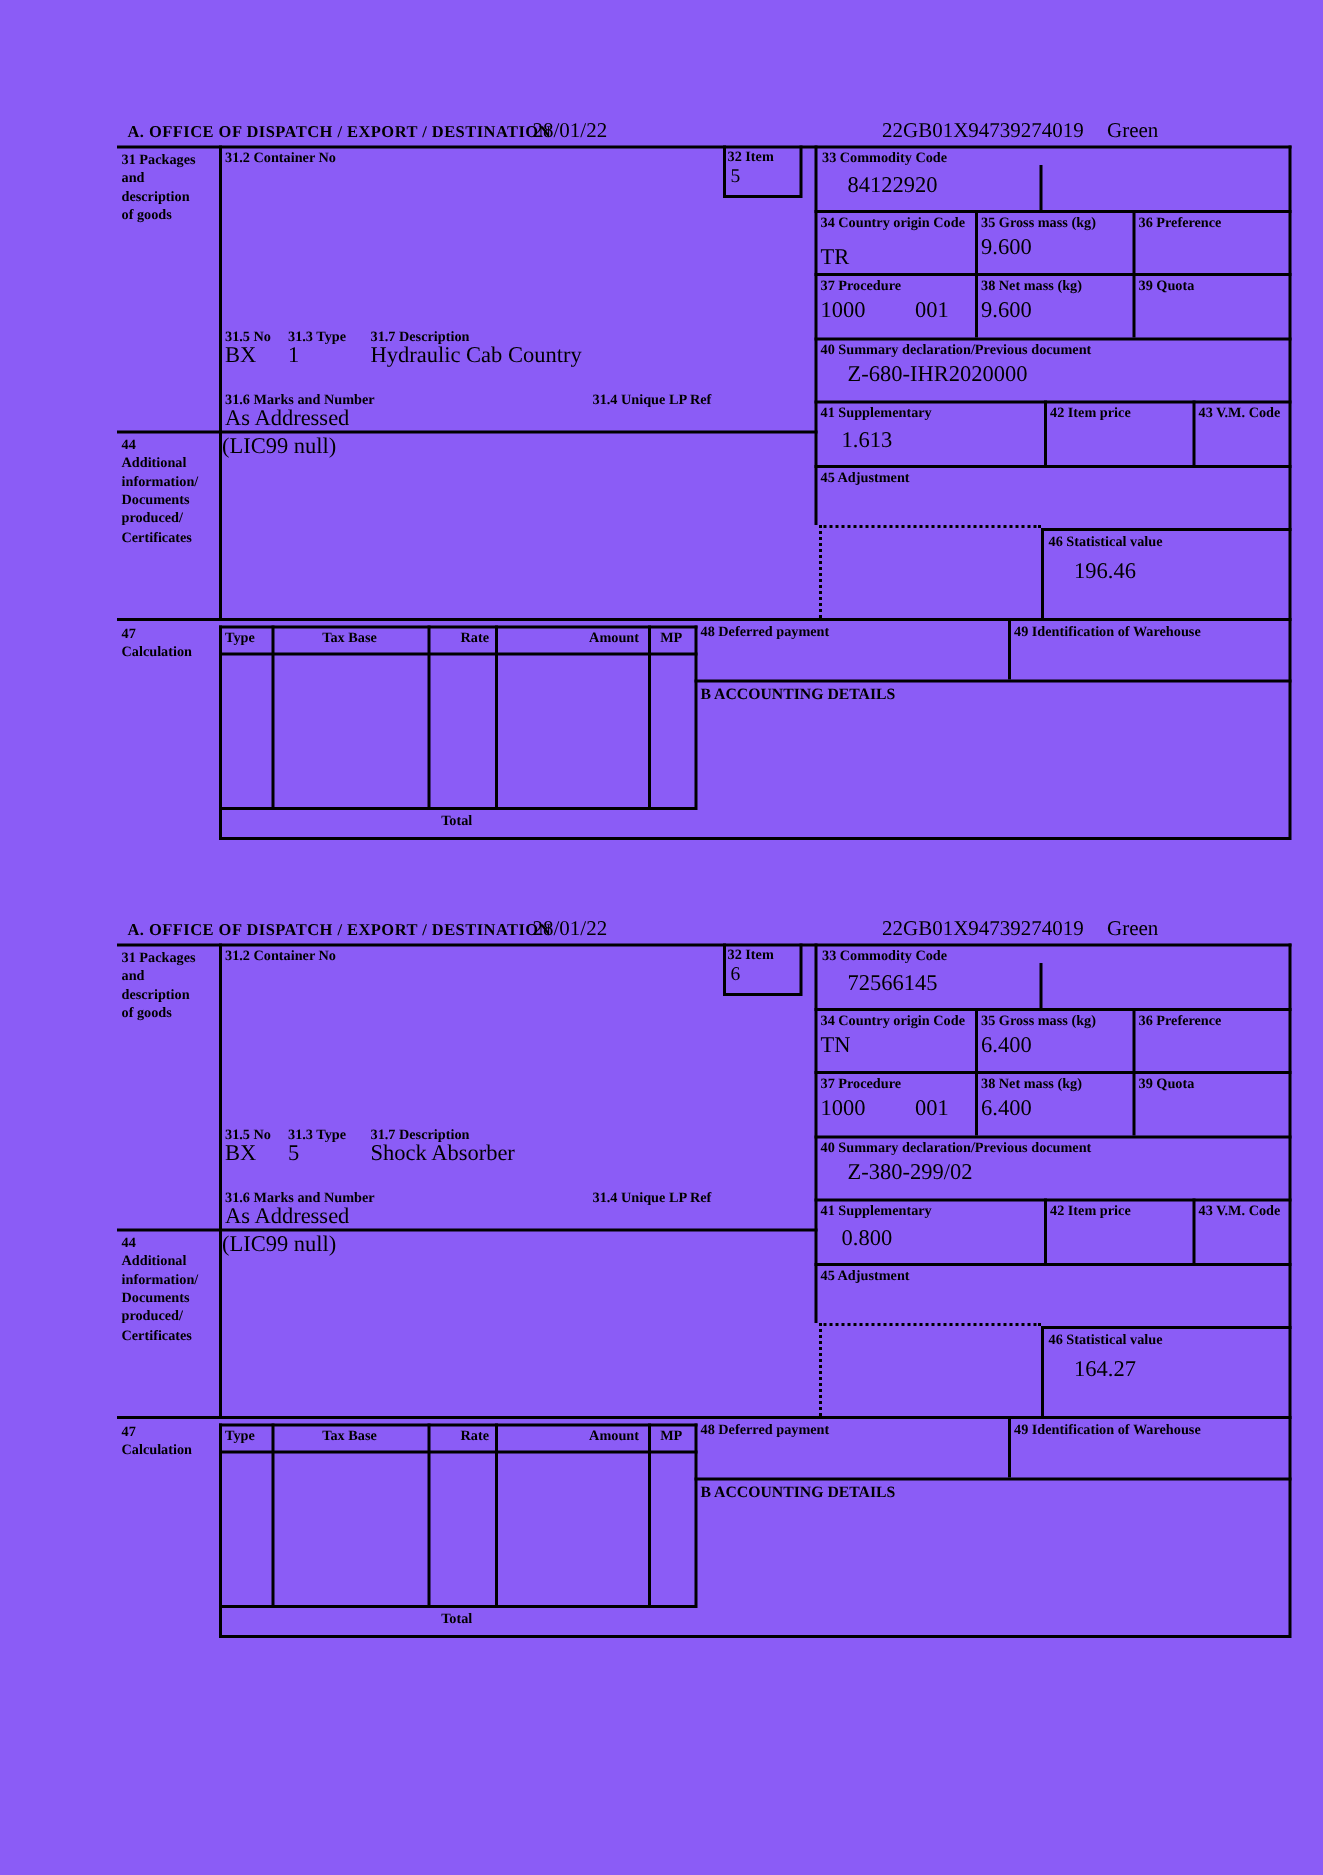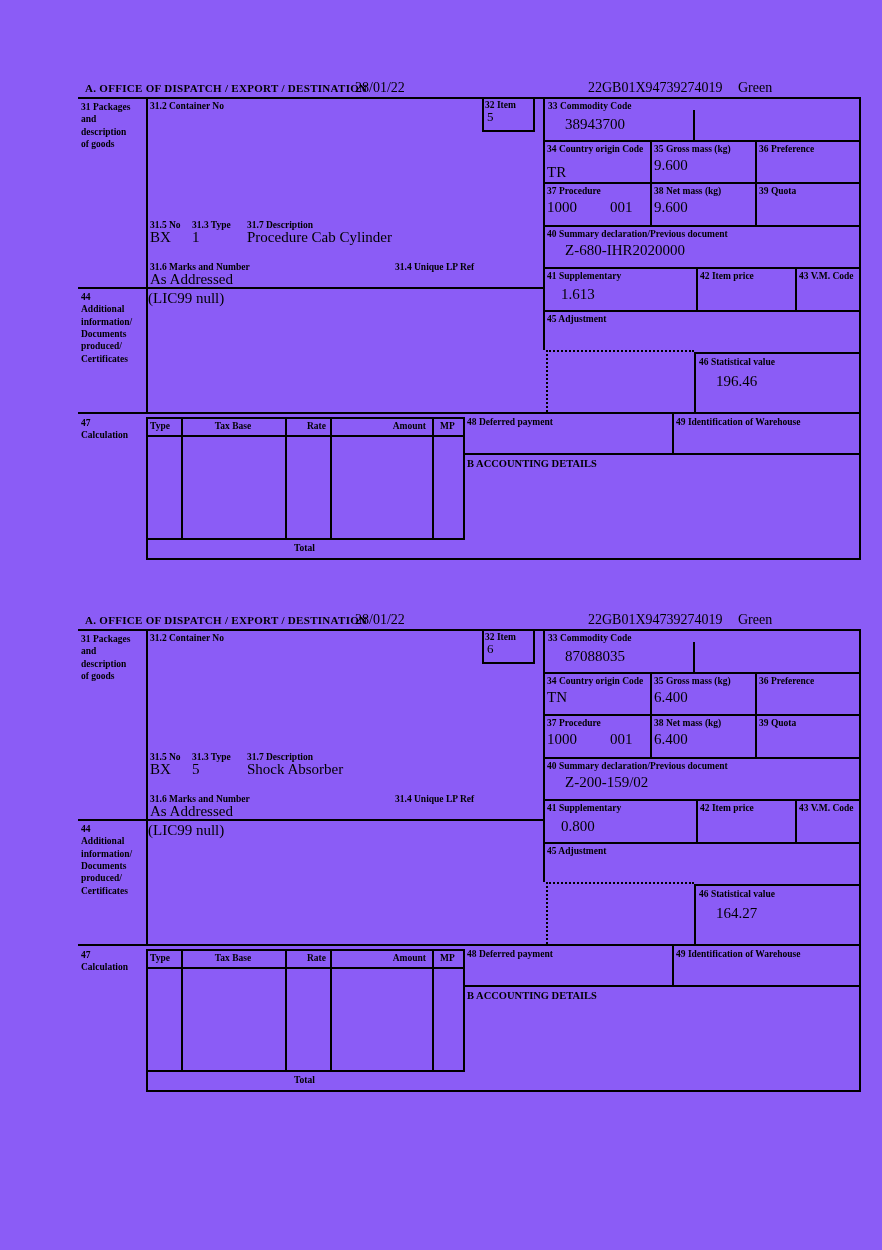--- a/index.html
+++ b/index.html
@@ -82,29 +82,29 @@
 
   <div class="lbl" style="left:72px;top:20px;">31.2 Container No</div>
   <div class="lbl" style="left:407px;top:19px;">32 Item</div>
   <div class="val sm" style="left:409px;top:30px;">5</div>
 
   <div class="lbl" style="left:72px;top:139px;">31.5 No</div>
   <div class="lbl" style="left:114px;top:139px;">31.3 Type</div>
   <div class="lbl" style="left:169px;top:139px;">31.7 Description</div>
   <div class="val" style="left:72px;top:149px;">BX</div>
   <div class="val" style="left:114px;top:149px;">1</div>
-  <div class="val" style="left:169px;top:149px;">Procedure Cab Cylinder</div>
+  <div class="val" style="left:169px;top:149px;">Hydraulic Cab Country</div>
 
   <div class="lbl" style="left:72px;top:181px;">31.6 Marks and Number</div>
   <div class="lbl" style="left:317px;top:181px;">31.4 Unique LP Ref</div>
   <div class="val" style="left:72px;top:191px;">As Addressed</div>
   <div class="val" style="left:70px;top:210px;">(LIC99 null)</div>
 
   <div class="lbl" style="left:470px;top:20px;">33 Commodity Code</div>
-  <div class="val" style="left:487px;top:36px;">38943700</div>
+  <div class="val" style="left:487px;top:36px;">84122920</div>
 
   <div class="lbl" style="left:469px;top:63px;">34 Country origin Code</div>
   <div class="val" style="left:469px;top:84px;">TR</div>
   <div class="lbl" style="left:576px;top:63px;">35 Gross mass (kg)</div>
   <div class="val" style="left:576px;top:77px;">9.600</div>
   <div class="lbl" style="left:681px;top:63px;">36 Preference</div>
 
   <div class="lbl" style="left:469px;top:105px;">37 Procedure</div>
   <div class="val" style="left:469px;top:119px;">1000</div>
   <div class="val" style="left:532px;top:119px;">001</div>
@@ -204,37 +204,37 @@
   <div class="val" style="left:72px;top:149px;">BX</div>
   <div class="val" style="left:114px;top:149px;">5</div>
   <div class="val" style="left:169px;top:149px;">Shock Absorber</div>
 
   <div class="lbl" style="left:72px;top:181px;">31.6 Marks and Number</div>
   <div class="lbl" style="left:317px;top:181px;">31.4 Unique LP Ref</div>
   <div class="val" style="left:72px;top:191px;">As Addressed</div>
   <div class="val" style="left:70px;top:210px;">(LIC99 null)</div>
 
   <div class="lbl" style="left:470px;top:20px;">33 Commodity Code</div>
-  <div class="val" style="left:487px;top:36px;">87088035</div>
+  <div class="val" style="left:487px;top:36px;">72566145</div>
 
   <div class="lbl" style="left:469px;top:63px;">34 Country origin Code</div>
   <div class="val" style="left:469px;top:77px;">TN</div>
   <div class="lbl" style="left:576px;top:63px;">35 Gross mass (kg)</div>
   <div class="val" style="left:576px;top:77px;">6.400</div>
   <div class="lbl" style="left:681px;top:63px;">36 Preference</div>
 
   <div class="lbl" style="left:469px;top:105px;">37 Procedure</div>
   <div class="val" style="left:469px;top:119px;">1000</div>
   <div class="val" style="left:532px;top:119px;">001</div>
   <div class="lbl" style="left:576px;top:105px;">38 Net mass (kg)</div>
   <div class="val" style="left:576px;top:119px;">6.400</div>
   <div class="lbl" style="left:681px;top:105px;">39 Quota</div>
 
   <div class="lbl" style="left:469px;top:148px;">40 Summary declaration/Previous document</div>
-  <div class="val" style="left:487px;top:162px;">Z-200-159/02</div>
+  <div class="val" style="left:487px;top:162px;">Z-380-299/02</div>
 
   <div class="lbl" style="left:469px;top:190px;">41 Supplementary</div>
   <div class="val" style="left:483px;top:206px;">0.800</div>
   <div class="lbl" style="left:622px;top:190px;">42 Item price</div>
   <div class="lbl" style="left:721px;top:190px;">43 V.M. Code</div>
 
   <div class="lbl" style="left:469px;top:233px;">45 Adjustment</div>
 
   <div class="lbl" style="left:621px;top:276px;">46 Statistical value</div>
   <div class="val" style="left:638px;top:293px;">164.27</div>

